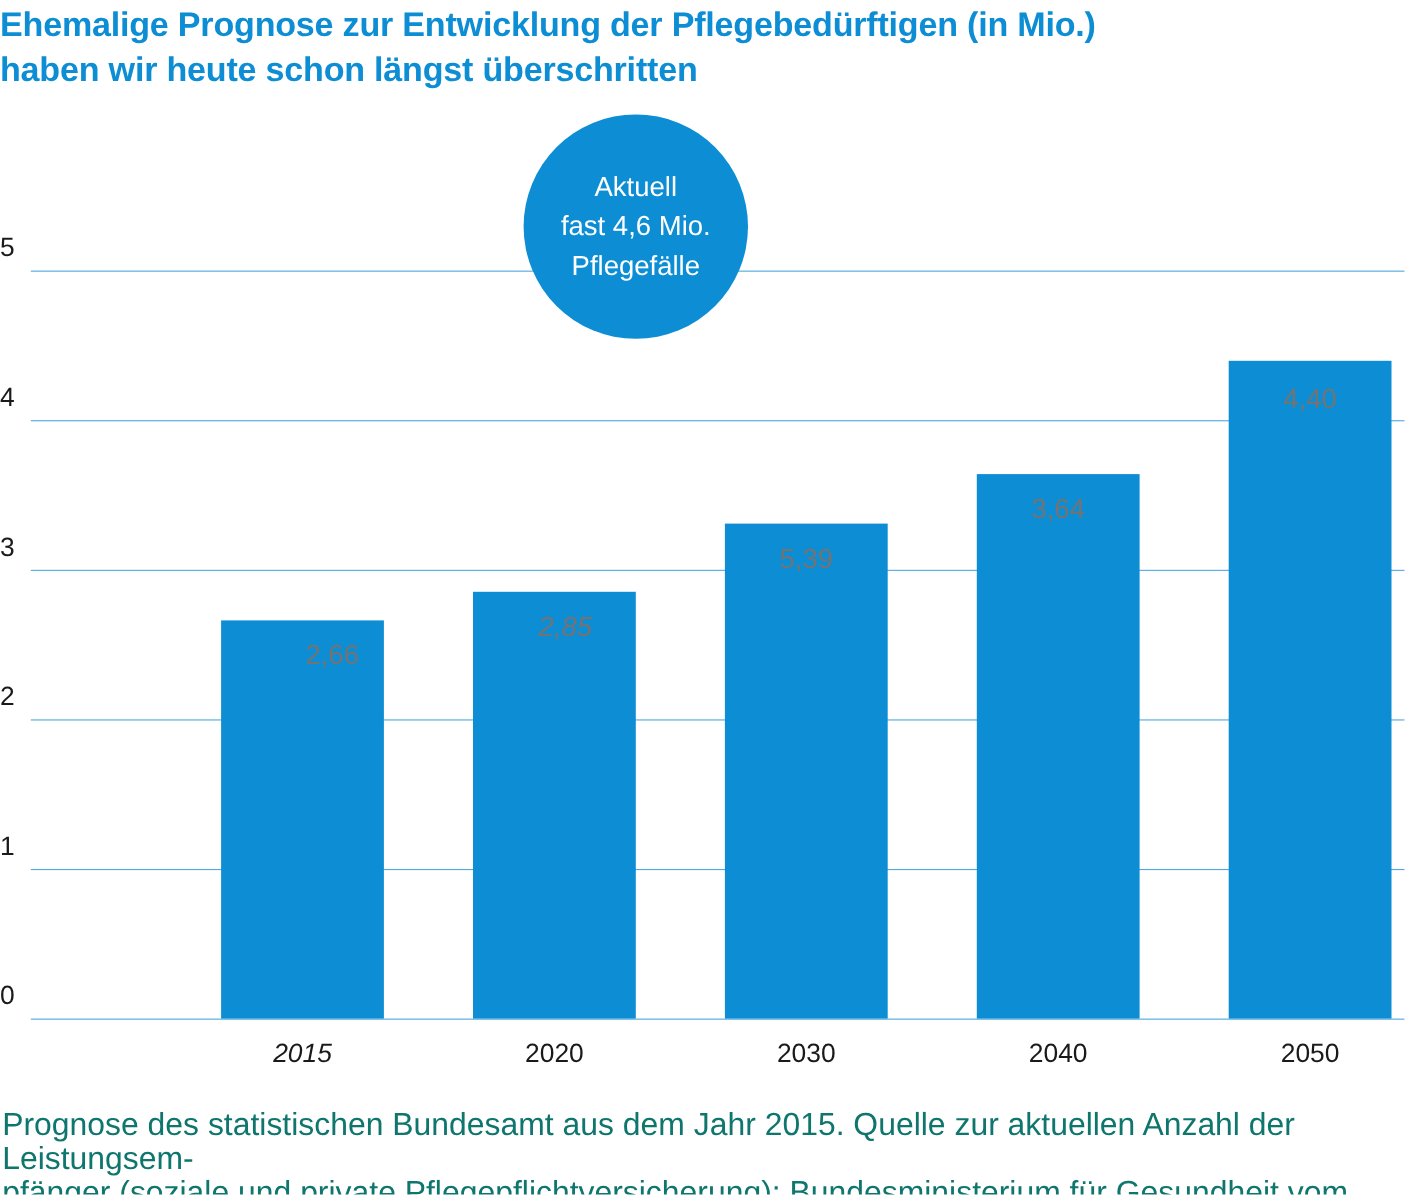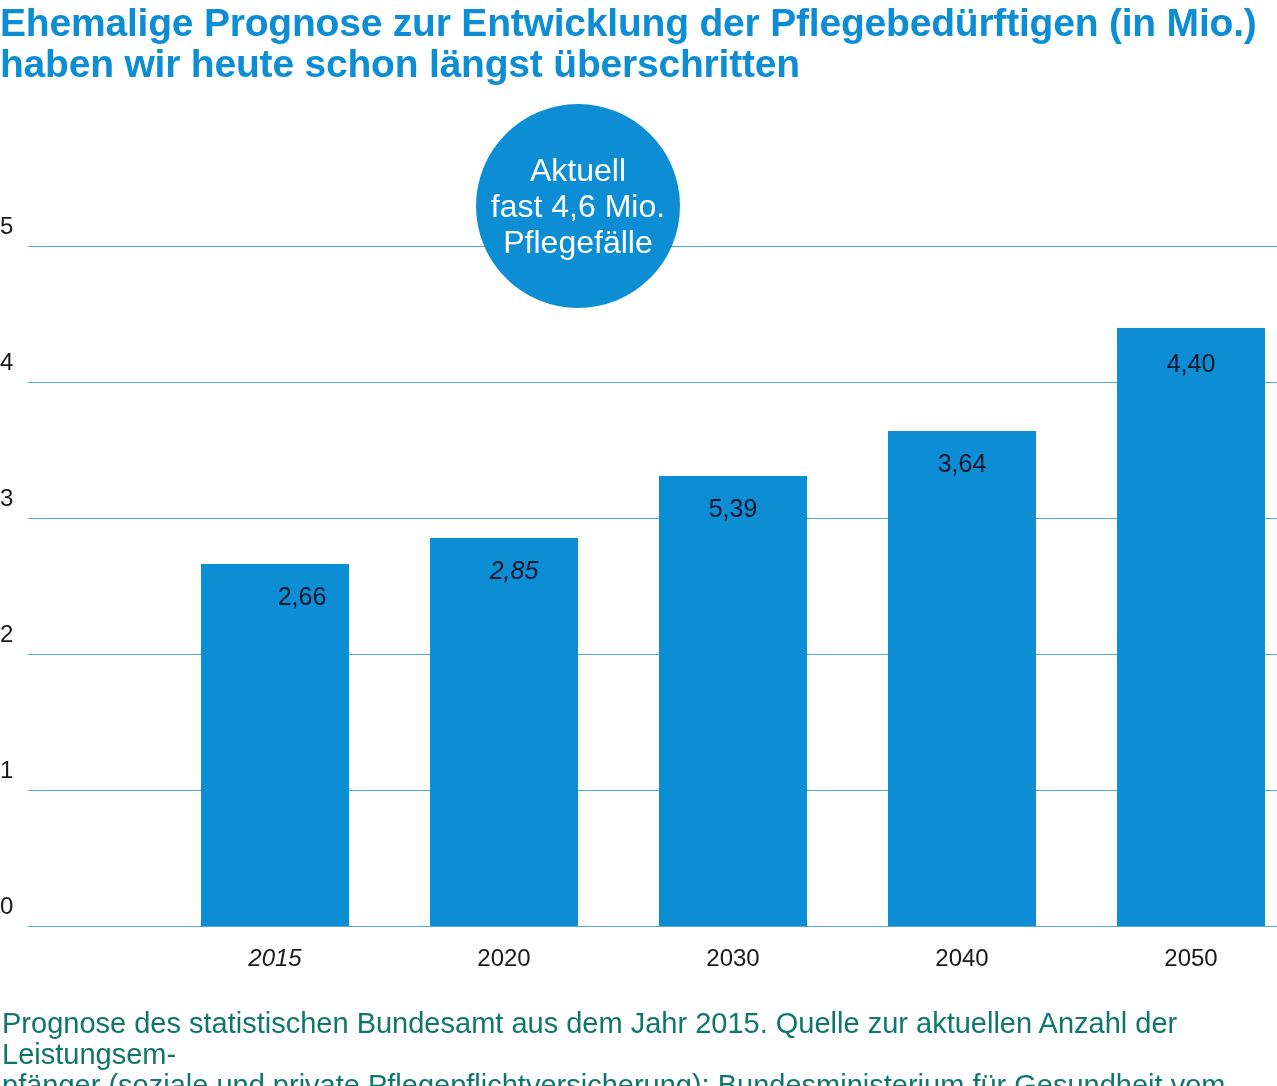--- a/index.html
+++ b/index.html
@@ -15,21 +15,21 @@
     overflow: hidden;
     position: relative;
   }
 
   
   #chart-title {
     position: absolute;
     left: 0px;
     top: 2px;
     width: 1277px;
-    font-size: 39px;
+    font-size: 31px;
     font-weight: bold;
     line-height: 41px;
     color: #0d8ed4;
     letter-spacing: -0.2px;
     white-space: pre-line;
   }
 
   
   #plot-area {
     position: absolute;
@@ -66,21 +66,21 @@
   .bar {
     position: absolute;
     background: #0d8ed4;
     width: 148px;
   }
   .bar-value {
     position: absolute;
     width: 148px;
     text-align: center;
     font-size: 25px;
-    color: #0f172a;
+    color: #737373;
     line-height: 25px;
   }
 
   
   .xtick {
     position: absolute;
     width: 148px;
     text-align: center;
     font-size: 24px;
     color: #1a1a1a;
@@ -94,21 +94,21 @@
     top: 104px;
     width: 204px;
     height: 204px;
     border-radius: 50%;
     background: #0d8ed4;
     color: #ffffff;
     display: flex;
     align-items: center;
     justify-content: center;
     text-align: center;
-    font-size: 32px;
+    font-size: 25px;
     line-height: 36px;
     white-space: pre-line;
   }
 
   
   #footnote {
     position: absolute;
     left: 2px;
     top: 1008px;
     width: 1270px;

